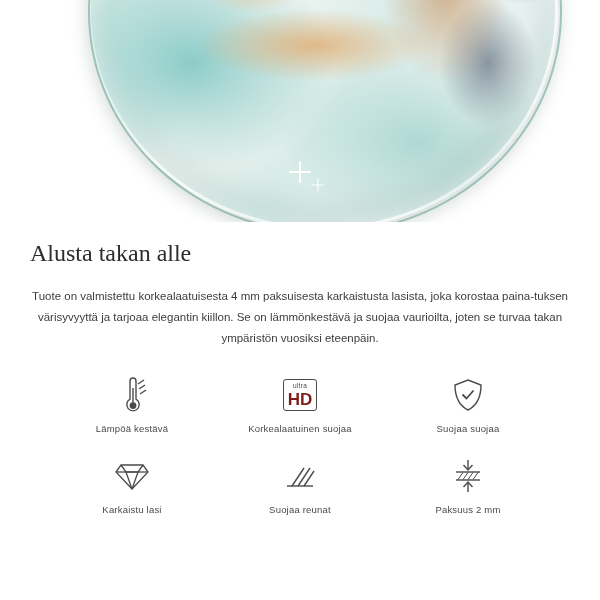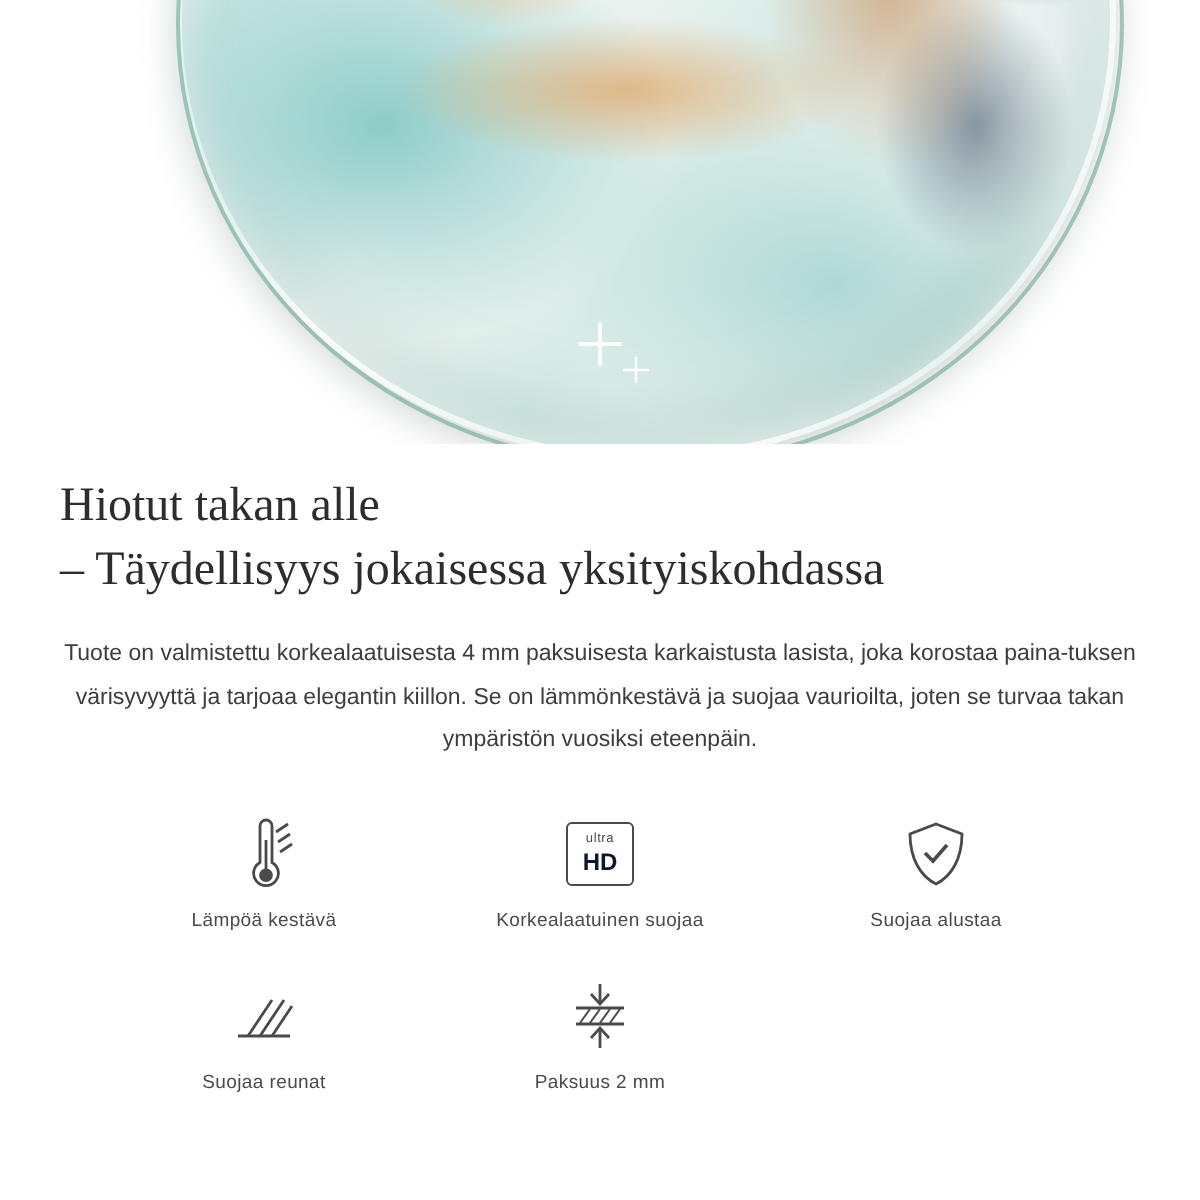--- a/index.html
+++ b/index.html
@@ -137,43 +137,42 @@
     height: 30px;
     border: 1.4px solid #4a4a4a;
     border-radius: 3px;
     display: flex;
     flex-direction: column;
     align-items: center;
     justify-content: center;
     line-height: 1;
   }
   .hd-badge .u { font-size: 6.5px; letter-spacing: .3px; color: #4a4a4a; }
-  .hd-badge .d { font-size: 12px; font-weight: bold; color: #0f172a; margin-top: 1px; }
+  .hd-badge .d { font-size: 17px; font-weight: bold; color: #7f1d1d; margin-top: 1px; }
 </style>
 </head>
 <body>
 
 <div class="hero">
   <div class="hero-plate"></div>
   <div class="hero-rim-green"></div>
   <div class="sparkle sp1">
     <span class="h"></span>
       <span class="v"></span>
   </div>
   <div class="sparkle sp2">
     <span class="h"></span>
       <span class="v"></span>
   </div>
 </div>
 
 <div class="content">
 
   <h1 class="headline">
-    <span>Hiotut takan alle</span>
-    <span class="l2">– Täydellisyys jokaisessa yksityiskohdassa</span>
+    <span>Alusta takan alle</span>
   </h1>
 
   <p class="body-copy">Tuote on valmistettu korkealaatuisesta 4 mm paksuisesta karkaistusta lasista, joka korostaa paina-tuksen värisyvyyttä ja tarjoaa elegantin kiillon. Se on lämmönkestävä ja suojaa vaurioilta, joten se turvaa takan ympäristön vuosiksi eteenpäin.</p>
 
   <div class="features">
 
     <div class="feature">
       <div class="feature-icon">
         <svg width="34" height="38" viewBox="0 0 34 38" fill="none" stroke="#4a4a4a" stroke-width="1.4">
           <path d="M15 5a3 3 0 0 1 6 0v18.2a6.2 6.2 0 1 1-6 0V5z"></path>
@@ -197,23 +196,35 @@
       <div class="feature-label">Korkealaatuinen suojaa</div>
     </div>
 
     <div class="feature">
       <div class="feature-icon">
         <svg width="32" height="36" viewBox="0 0 32 36" fill="none" stroke="#4a4a4a" stroke-width="1.4">
           <path d="M16 3 L29 8 C29 20 24 29 16 33 C8 29 3 20 3 8 Z"></path>
           <path d="M10.5 17.5 L14.5 21.5 L21.5 13.5" stroke-width="1.8"></path>
         </svg>
       </div>
-      <div class="feature-label">Suojaa alustaa</div>
-    </div>
-
+      <div class="feature-label">Suojaa suojaa</div>
+    </div>
+
+    <div class="feature">
+      <div class="feature-icon">
+        <svg width="36" height="32" viewBox="0 0 36 32" fill="none" stroke="#4a4a4a" stroke-width="1.3">
+          <path d="M7 5 H29 L34 12 L18 29 L2 12 Z"></path>
+          <path d="M2 12 H34"></path>
+          <path d="M7 5 L12 12 L18 29"></path>
+          <path d="M29 5 L24 12 L18 29"></path>
+          <path d="M12 12 H24"></path>
+        </svg>
+      </div>
+      <div class="feature-label">Karkaistu lasi</div>
+    </div>
 
     <div class="feature">
       <div class="feature-icon">
         <svg width="34" height="30" viewBox="0 0 34 30" fill="none" stroke="#4a4a4a" stroke-width="1.4">
           <path d="M4 25 H30"></path>
           <path d="M9 25 L21 7"></path>
           <path d="M15 25 L27 7"></path>
           <path d="M21 25 L31 10"></path>
         </svg>
       </div>

